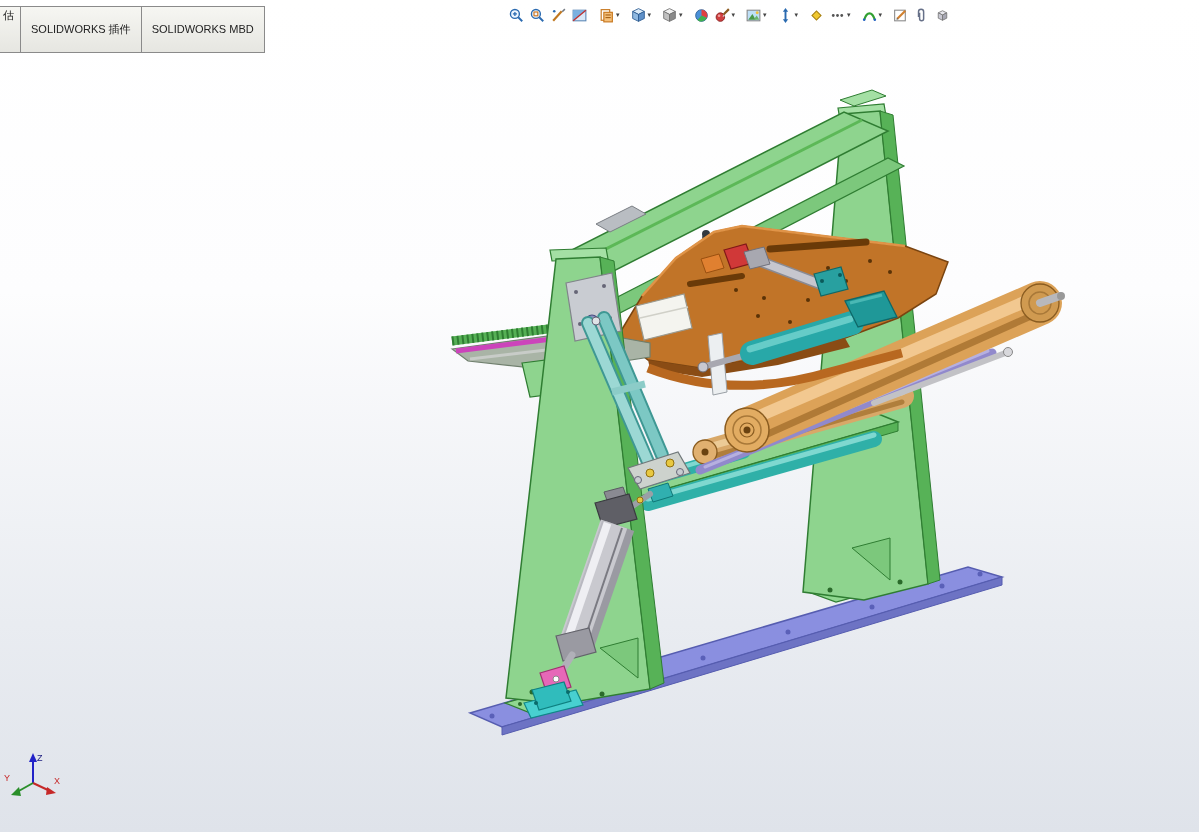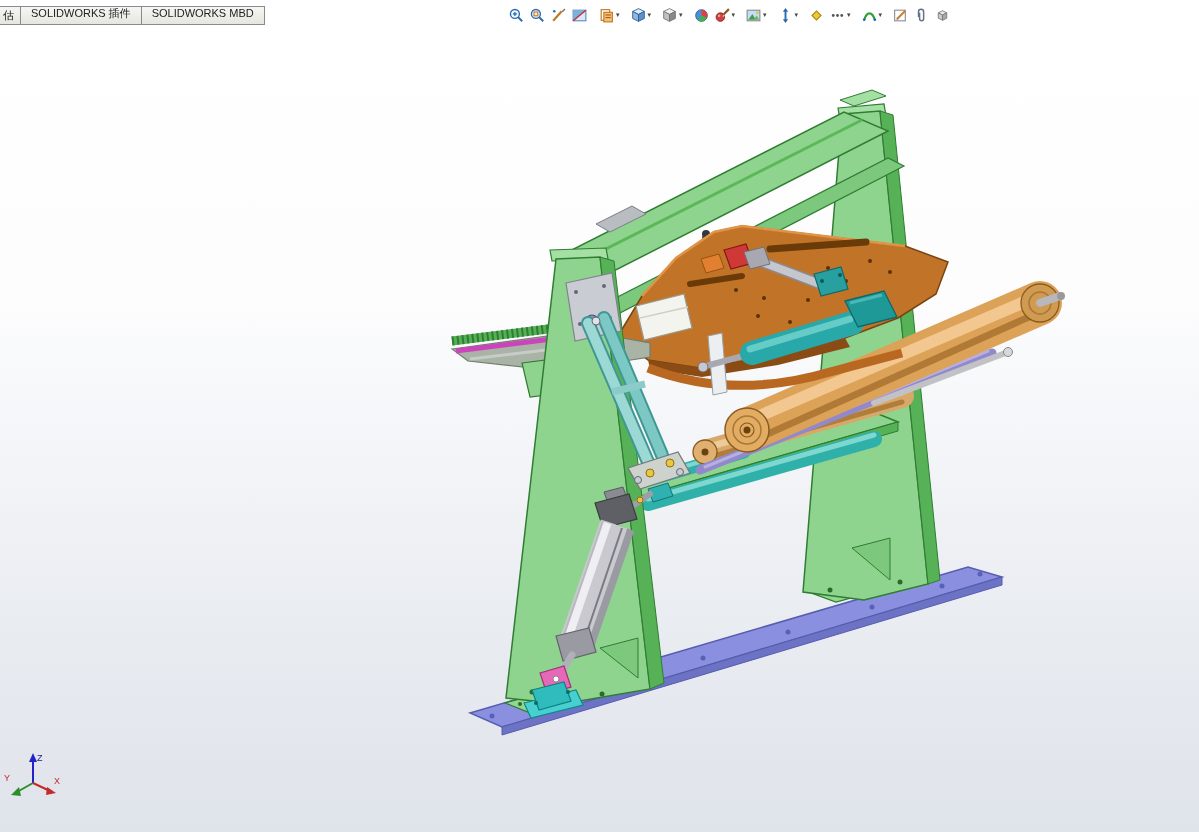--- a/index.html
+++ b/index.html
@@ -6,21 +6,21 @@
   body{
     width:1199px;height:832px;overflow:hidden;position:relative;
     font-family:"Liberation Sans",sans-serif;
     background:linear-gradient(180deg,#ffffff 0%,#fdfdfe 35%,#e9ecf1 75%,#dfe3ea 100%);
   }
   
   .topbar{position:absolute;left:0;top:6px;display:flex;z-index:5;}
   .tab{
     border:1px solid #8a8a8a;margin-left:-1px;
     background:linear-gradient(#f6f6f2,#e6e6e1);
-    padding:0 10px;font-size:11px;color:#222;white-space:nowrap;line-height:13px;
+    padding:16px 10px;font-size:11px;color:#222;white-space:nowrap;line-height:13px;
     cursor:default;
   }
   .tab.partial{width:14px;padding:2px 3px;overflow:hidden;}
   
   .hud{position:absolute;left:506px;top:5px;display:flex;align-items:center;z-index:5;}
   .tbtn{
     display:flex;align-items:center;border:none;background:transparent;
     padding:1px;margin:0 1px;cursor:pointer;height:20px;
   }
   .tbtn svg{display:block;}

